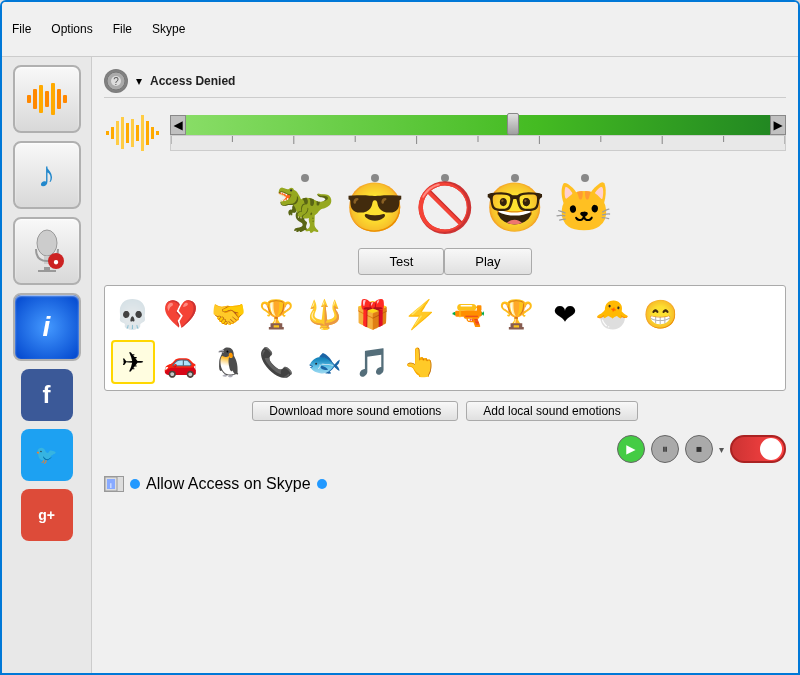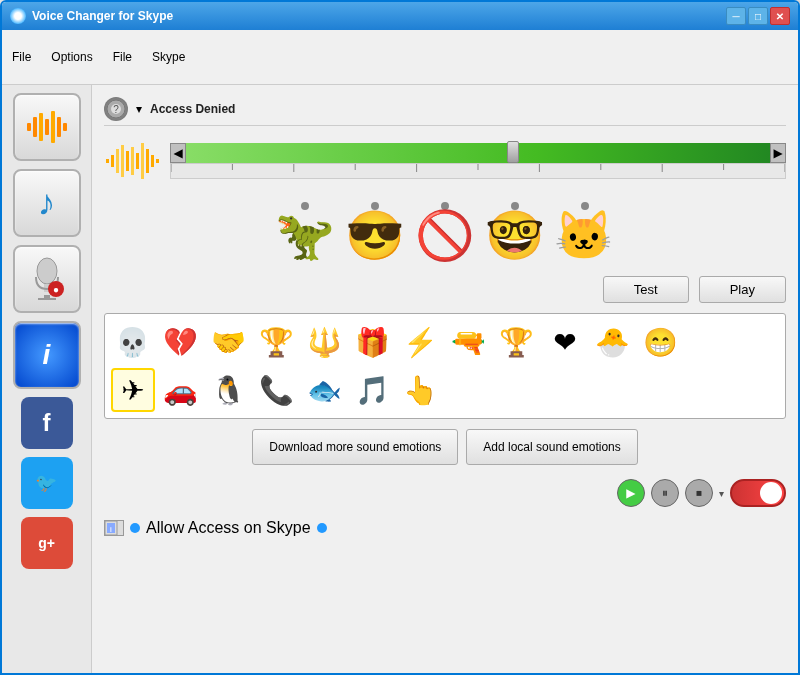--- a/index.html
+++ b/index.html
@@ -243,22 +243,21 @@
       border-radius: 50%;
     }
 
     .morph-emoji {
       font-size: 48px;
       line-height: 1;
     }
 
     .buttons-row {
       display: flex;
-      justify-content: flex-end;
-      gap: 10px;
+      justify-content: center;
       margin: 4px 0;
     }
 
     .btn-test, .btn-play {
       padding: 5px 30px;
       border: 1px solid #aaa;
       border-radius: 3px;
       background: linear-gradient(to bottom, #f8f8f8, #e0e0e0);
       cursor: pointer;
       font-size: 13px;
@@ -293,21 +292,21 @@
     .emotion-item.selected { border: 2px solid #ffd700; background: #fffde0; }
 
     .action-buttons-row {
       display: flex;
       gap: 8px;
       justify-content: center;
       margin: 4px 0;
     }
 
     .btn-action {
-      padding: 10px 16px;
+      padding: 2px 16px;
       border: 1px solid #aaa;
       border-radius: 3px;
       background: linear-gradient(to bottom, #f8f8f8, #e0e0e0);
       cursor: pointer;
       font-size: 12px;
     }
 
     .playback-row {
       display: flex;
       align-items: center;
@@ -427,31 +426,20 @@
       position: relative;
       display: flex;
       align-items: center;
     }
   </style>
 </head>
 <body>
 
 <div class="window">
 
-  <div class="title-bar">
-    <div class="title-bar-left">
-      <div class="title-bar-icon"></div>
-      <span class="title-bar-title">Voice Changer for Skype</span>
-    </div>
-    <div class="title-bar-controls">
-      <div class="tb-btn">─</div>
-      <div class="tb-btn">□</div>
-      <div class="tb-btn close">✕</div>
-    </div>
-  </div>
 
   <div class="menu-bar">
     <span class="menu-item">File</span>
     <span class="menu-item">Options</span>
     <span class="menu-item">File</span>
     <span class="menu-item">Skype</span>
   </div>
 
   <div class="content-area">
 

